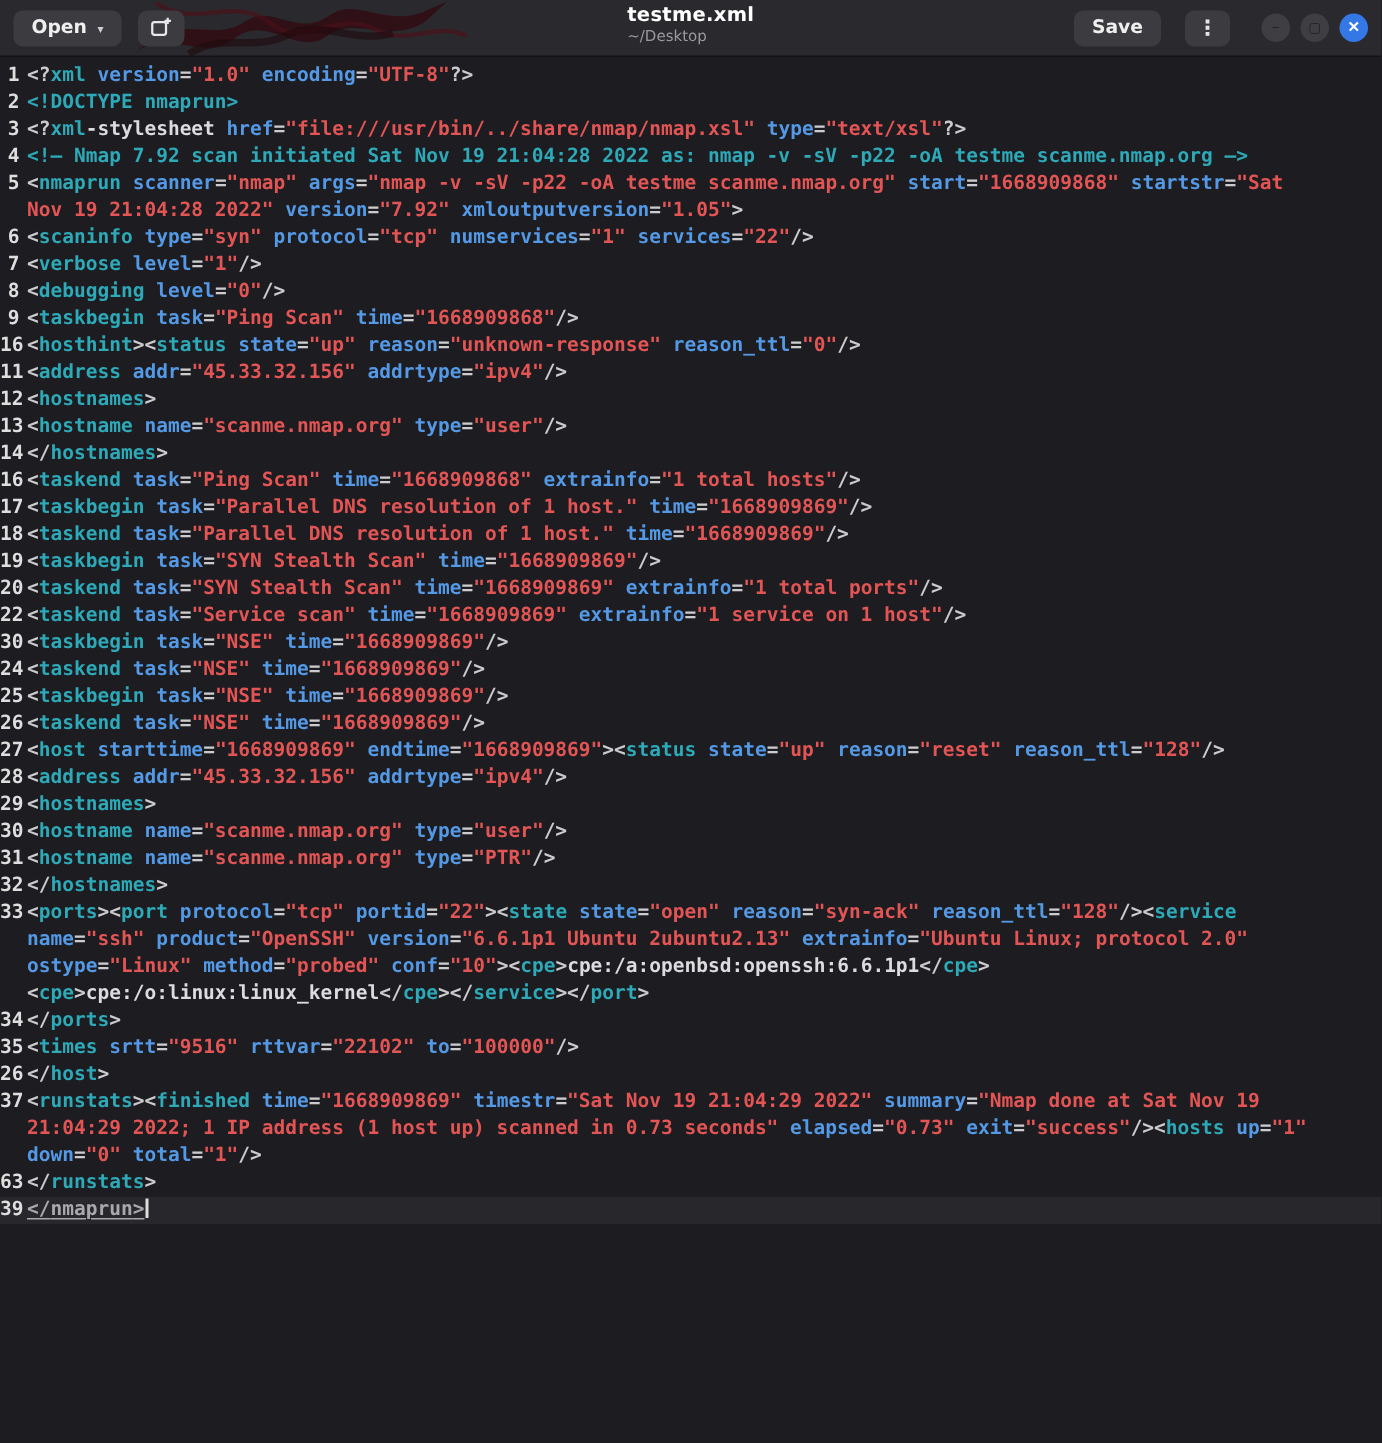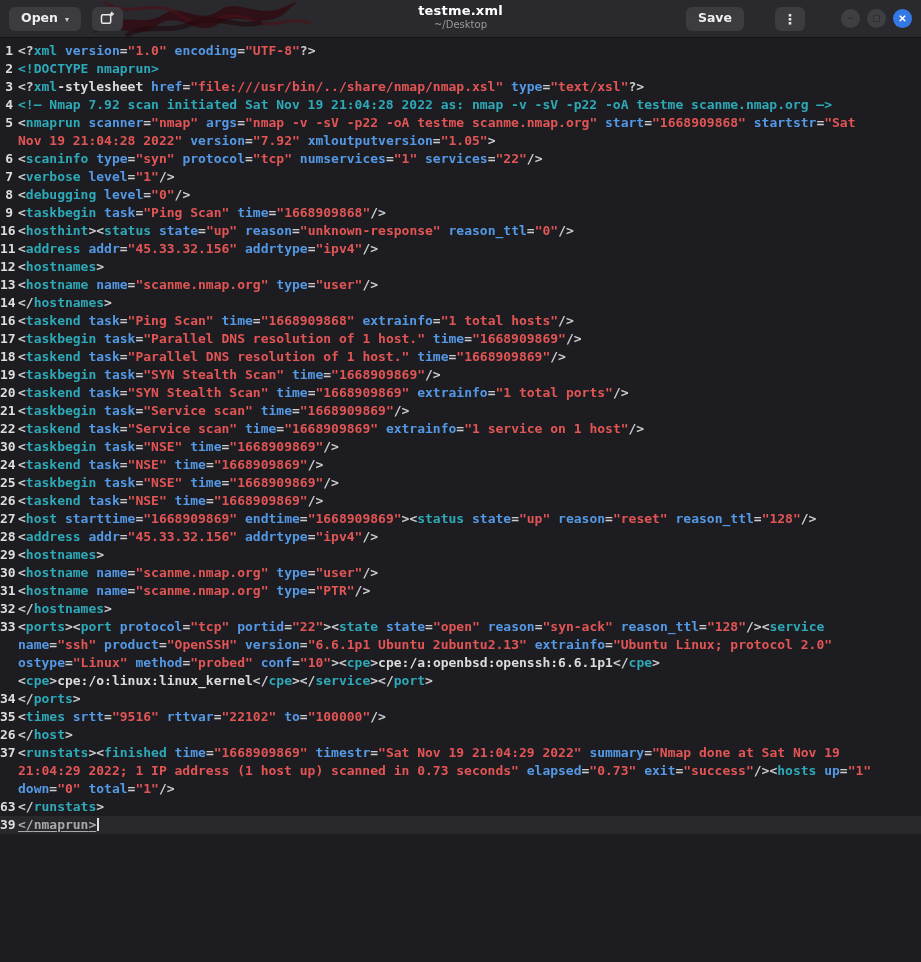--- a/index.html
+++ b/index.html
@@ -10,29 +10,29 @@
   *{margin:0;padding:0;box-sizing:border-box}
   html,body{width:921px;height:962px;background:var(--editor-bg);overflow:hidden}
   body{font-family:"DejaVu Sans", sans-serif}
   .window{width:921px;height:962px;display:flex;flex-direction:column}
 
   
   .headerbar{position:relative;flex:0 0 38px;height:38px;background:var(--header-bg);
     display:flex;align-items:center;padding:0 9px;border-bottom:1px solid #131316}
   .hdr-art{position:absolute;left:86px;top:0;width:225px;height:38px;pointer-events:none;z-index:0}
   .hdr-left{display:flex;gap:11px;align-items:flex-start;z-index:1}
-  .hdr-right{margin-left:auto;display:flex;gap:31px;z-index:1}
+  .hdr-right{margin-left:auto;display:flex;gap:16px;z-index:1}
   .btn{height:24px;background:var(--button-bg);border:none;border-radius:6px;color:#efefef;
     font-family:"DejaVu Sans",sans-serif;font-size:12.5px;font-weight:600;
     display:inline-flex;align-items:center;gap:7px;padding:0 12px;cursor:pointer;line-height:1}
   .icon-btn{padding:0 8px}
   .chev{font-size:8px;color:#cfcfcf;transform:translateY(1px)}
   .tabnew{width:15px;height:15px;display:block}
   .menu span{font-size:14px;font-weight:700;color:#e6e6e6}
-  .hdr-center{position:absolute;left:50%;top:3px;transform:translateX(-50%);text-align:center;z-index:1;pointer-events:none}
+  .hdr-center{position:absolute;left:50%;top:3px;transform:translateX(-50%);z-index:1;pointer-events:none}
   .title{font-size:13px;font-weight:700;color:var(--title);line-height:16px;letter-spacing:.2px}
   .subtitle{font-size:10px;color:var(--subtitle);line-height:12px}
   .winctl{display:flex;gap:7px;align-items:center;margin-left:5px}
   .wbtn{width:19px;height:19px;border-radius:50%;border:none;background:#3e3e43;
     display:inline-flex;align-items:center;justify-content:center;cursor:pointer;padding:0}
   .wbtn span{font-size:9px;line-height:1;color:#1f1f23}
   .wbtn.close{background:var(--close-bg)}
   .wbtn.close span{color:#ffffff;font-size:10px;font-weight:700}
 
   
@@ -174,24 +174,20 @@
         </div>
         <div class="row">
           <span class="ln">19</span>
           <span class="src"><span class="tk-p">&lt;</span><span class="tk-t">taskbegin</span><span class="tk-x"> </span><span class="tk-a">task</span><span class="tk-p">=</span><span class="tk-s">"SYN Stealth Scan"</span><span class="tk-x"> </span><span class="tk-a">time</span><span class="tk-p">=</span><span class="tk-s">"1668909869"</span><span class="tk-p">/&gt;</span></span>
         </div>
         <div class="row">
           <span class="ln">20</span>
           <span class="src"><span class="tk-p">&lt;</span><span class="tk-t">taskend</span><span class="tk-x"> </span><span class="tk-a">task</span><span class="tk-p">=</span><span class="tk-s">"SYN Stealth Scan"</span><span class="tk-x"> </span><span class="tk-a">time</span><span class="tk-p">=</span><span class="tk-s">"1668909869"</span><span class="tk-x"> </span><span class="tk-a">extrainfo</span><span class="tk-p">=</span><span class="tk-s">"1 total ports"</span><span class="tk-p">/&gt;</span></span>
         </div>
         <div class="row">
-          <span class="ln">21</span>
-          <span class="src"><span class="tk-p">&lt;</span><span class="tk-t">taskbegin</span><span class="tk-x"> </span><span class="tk-a">task</span><span class="tk-p">=</span><span class="tk-s">"Service scan"</span><span class="tk-x"> </span><span class="tk-a">time</span><span class="tk-p">=</span><span class="tk-s">"1668909869"</span><span class="tk-p">/&gt;</span></span>
-        </div>
-        <div class="row">
           <span class="ln">22</span>
           <span class="src"><span class="tk-p">&lt;</span><span class="tk-t">taskend</span><span class="tk-x"> </span><span class="tk-a">task</span><span class="tk-p">=</span><span class="tk-s">"Service scan"</span><span class="tk-x"> </span><span class="tk-a">time</span><span class="tk-p">=</span><span class="tk-s">"1668909869"</span><span class="tk-x"> </span><span class="tk-a">extrainfo</span><span class="tk-p">=</span><span class="tk-s">"1 service on 1 host"</span><span class="tk-p">/&gt;</span></span>
         </div>
         <div class="row">
           <span class="ln">30</span>
           <span class="src"><span class="tk-p">&lt;</span><span class="tk-t">taskbegin</span><span class="tk-x"> </span><span class="tk-a">task</span><span class="tk-p">=</span><span class="tk-s">"NSE"</span><span class="tk-x"> </span><span class="tk-a">time</span><span class="tk-p">=</span><span class="tk-s">"1668909869"</span><span class="tk-p">/&gt;</span></span>
         </div>
         <div class="row">
           <span class="ln">24</span>
           <span class="src"><span class="tk-p">&lt;</span><span class="tk-t">taskend</span><span class="tk-x"> </span><span class="tk-a">task</span><span class="tk-p">=</span><span class="tk-s">"NSE"</span><span class="tk-x"> </span><span class="tk-a">time</span><span class="tk-p">=</span><span class="tk-s">"1668909869"</span><span class="tk-p">/&gt;</span></span>

